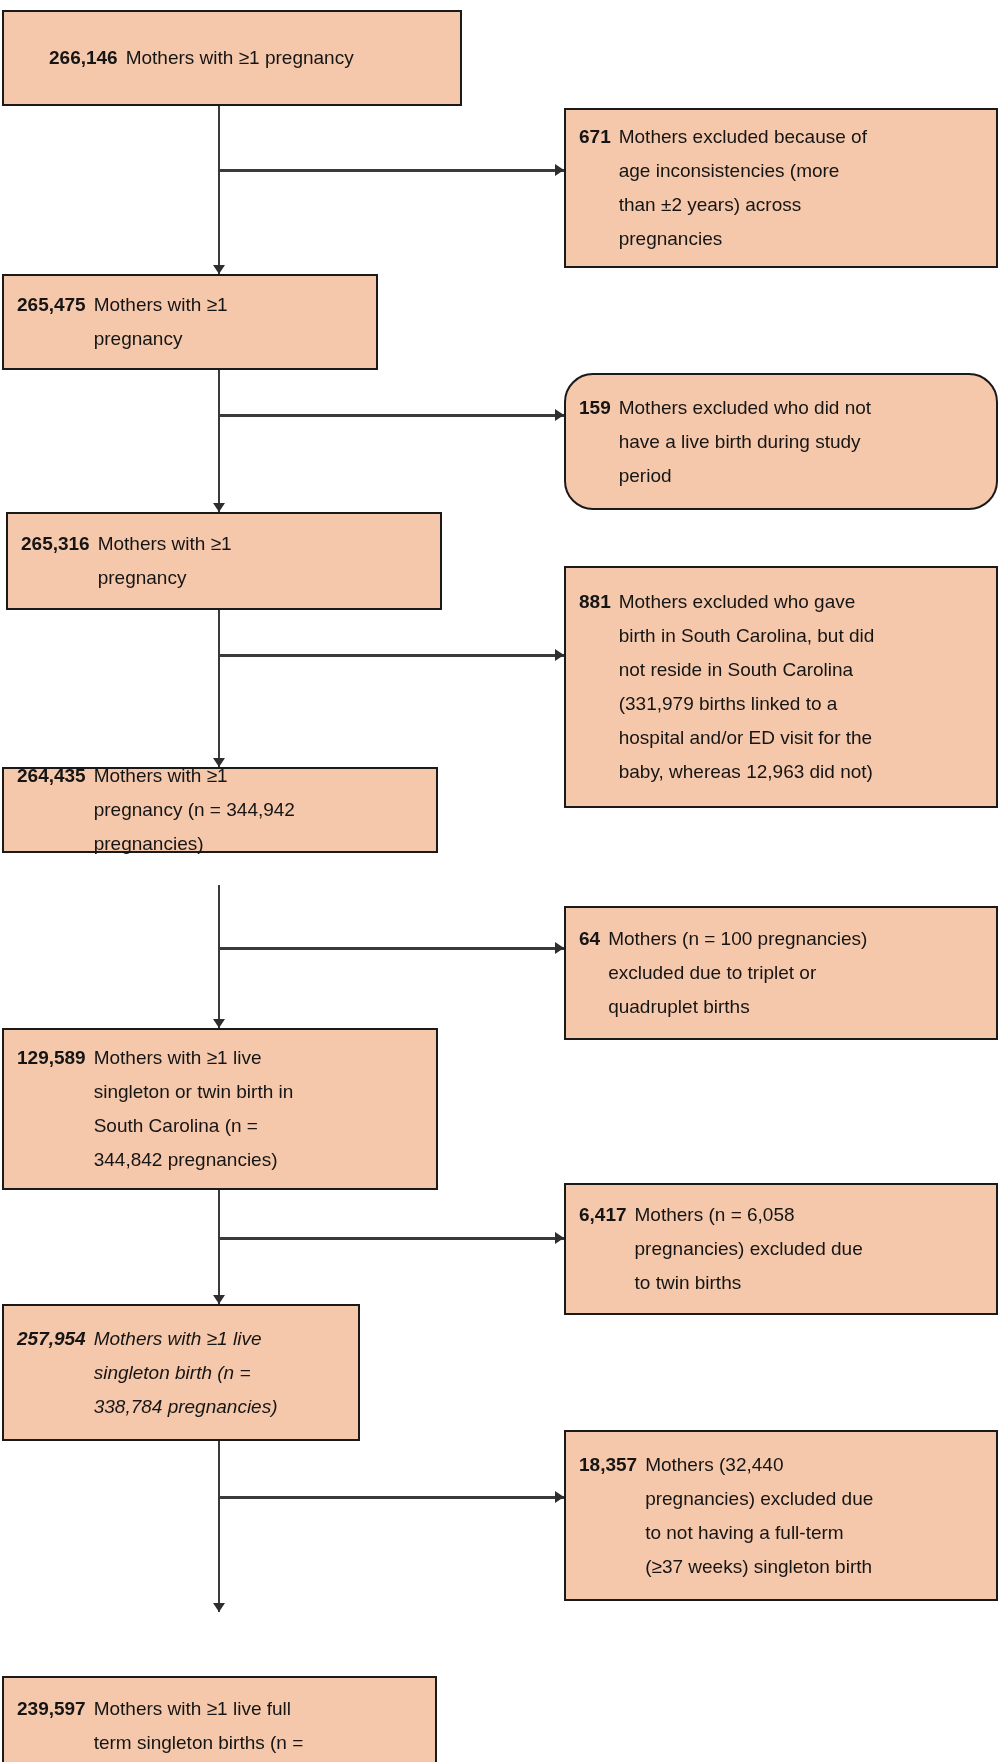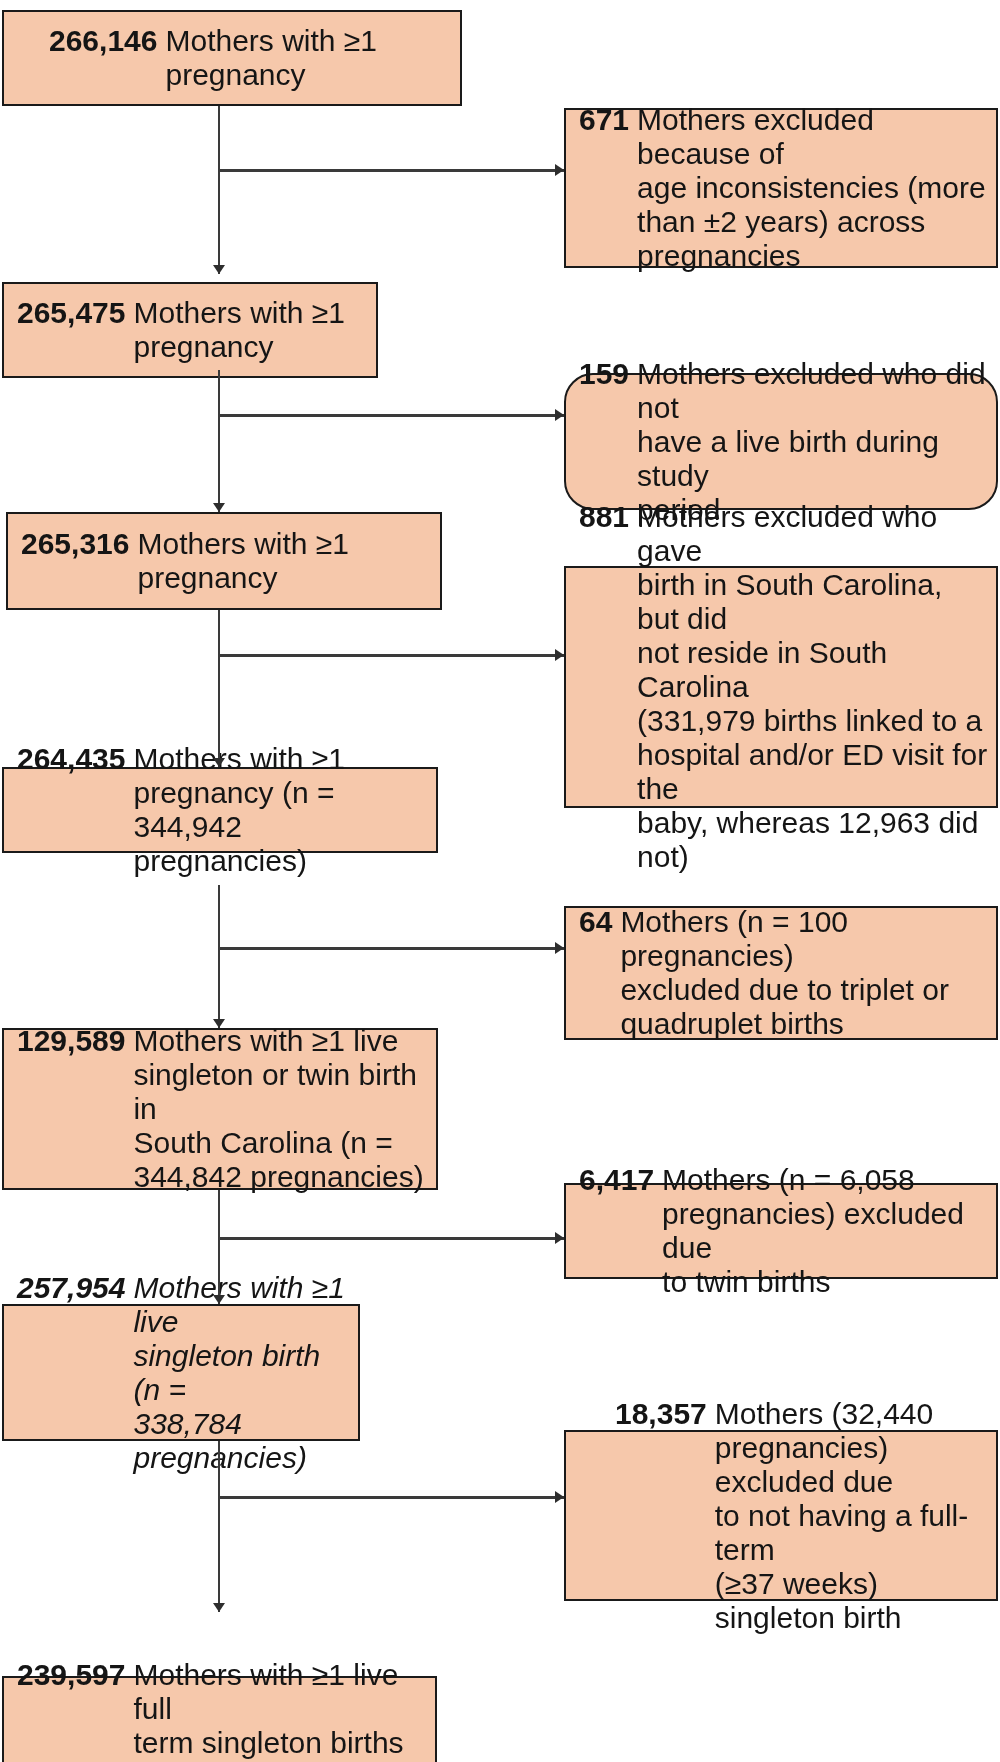--- a/index.html
+++ b/index.html
@@ -12,21 +12,21 @@
     color: #151515;
     overflow: hidden;
   }
   .box {
     position: absolute;
     box-sizing: border-box;
     background: #F6C8AB;
     border: 2.5px solid #1a1a1a;
     display: flex;
     align-items: center;
-    font-size: 30px;
+    font-size: 19px;
     line-height: 34px;
   }
   .row {
     display: flex;
     align-items: flex-start;
     width: 100%;
     padding: 0 8px 0 13px;
   }
   .box.pad-lg .row { padding-left: 45px; }
   .num {
@@ -56,21 +56,21 @@
 
 <div id="canvas">
 
   <div class="box pad-lg" style="left:2px; top:10px; width:460px; height:96px;">
     <div class="row">
       <span class="num">266,146</span>
       <span class="txt">Mothers with ≥1 pregnancy</span>
     </div>
   </div>
 
-  <div class="box" style="left:2px; top:274px; width:376px; height:96px;margin-top:8px;">
+  <div class="box" style="left:2px; top:274px; width:376px; height:96px;">
     <div class="row">
       <span class="num">265,475</span>
       <span class="txt">Mothers with ≥1
 pregnancy</span>
     </div>
   </div>
 
   <div class="box" style="left:6px; top:512px; width:436px; height:98px;">
     <div class="row">
       <span class="num">265,316</span>
@@ -149,30 +149,30 @@
 
   <div class="box" style="left:564px; top:906px; width:434px; height:134px;">
     <div class="row">
       <span class="num">64</span>
       <span class="txt">Mothers (n = 100 pregnancies)
 excluded due to triplet or
 quadruplet births</span>
     </div>
   </div>
 
-  <div class="box" style="left:564px; top:1183px; width:434px; height:96px;">
+  <div class="box" style="left:564px; top:1183px; width:434px; height:132px;">
     <div class="row">
       <span class="num">6,417</span>
       <span class="txt">Mothers (n = 6,058
 pregnancies) excluded due
 to twin births</span>
     </div>
   </div>
 
-  <div class="box" style="left:564px; top:1430px; width:434px; height:171px;padding-left:36px;">
+  <div class="box" style="left:564px; top:1430px; width:434px; height:171px;">
     <div class="row">
       <span class="num">18,357</span>
       <span class="txt">Mothers (32,440
 pregnancies) excluded due
 to not having a full-term
 (≥37 weeks) singleton birth</span>
     </div>
   </div>
 
   <div class="vline" style="left:218px; top:106px; height:168px;"></div>

